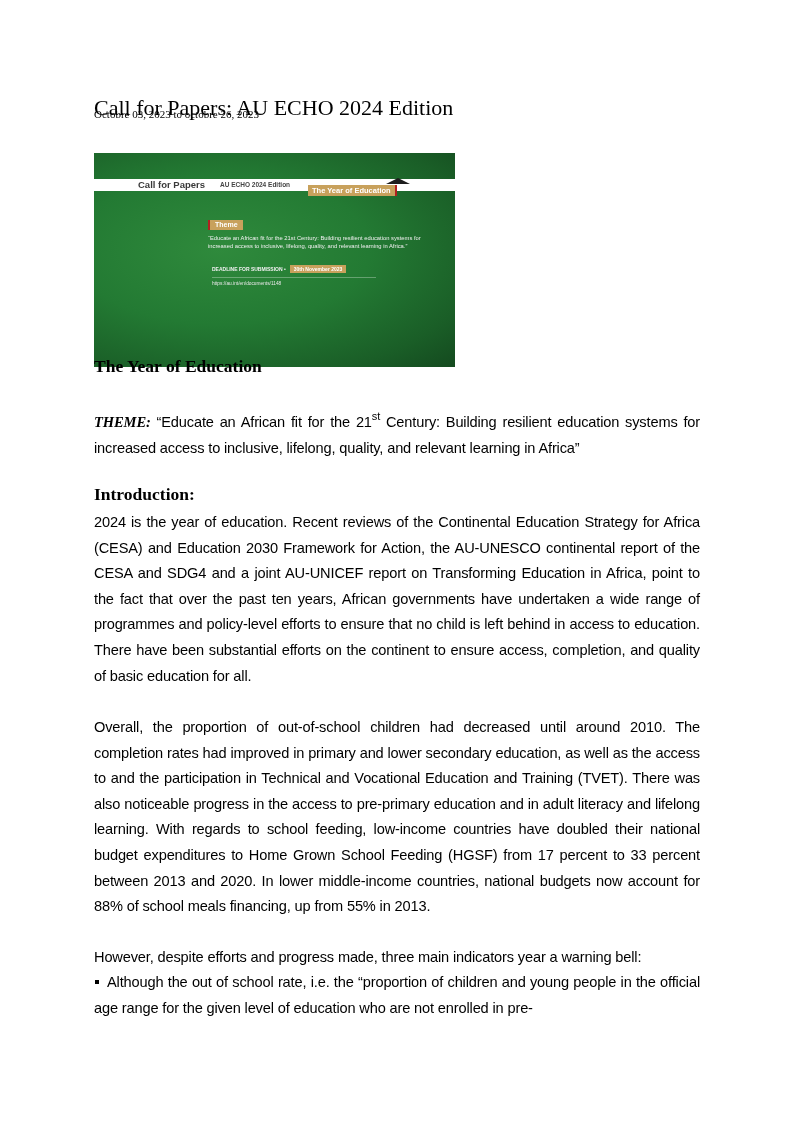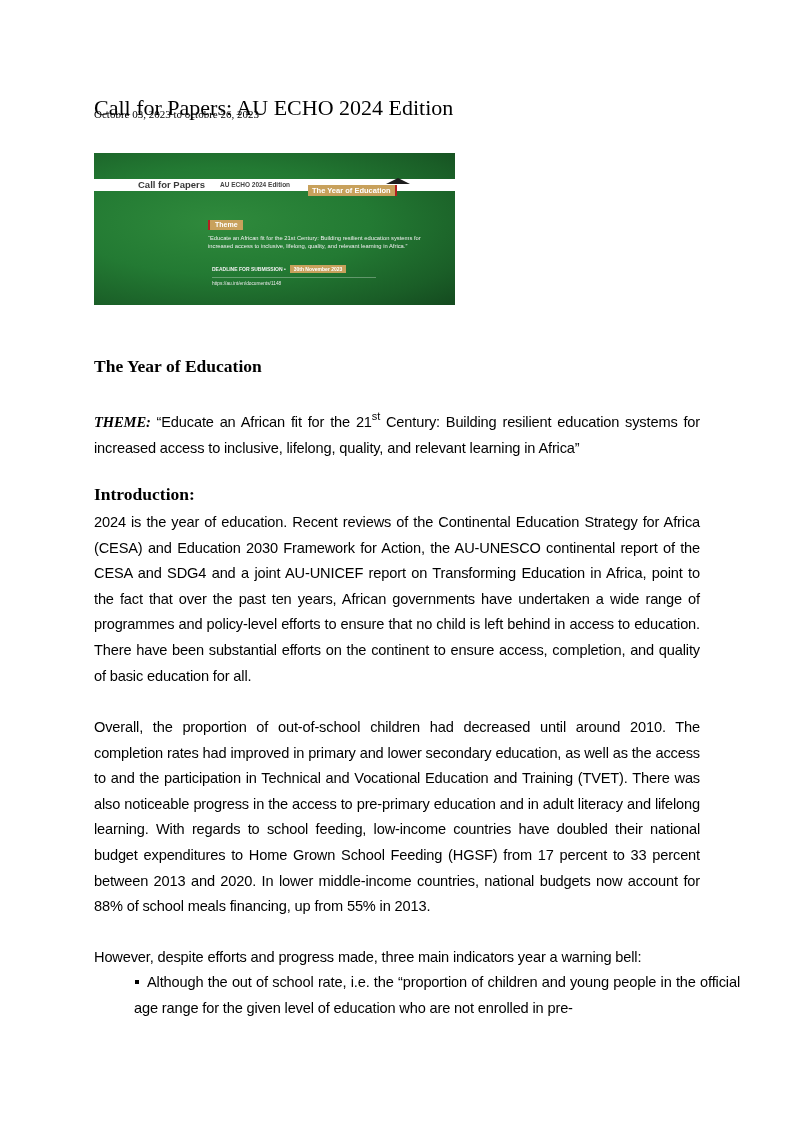--- a/index.html
+++ b/index.html
@@ -7,21 +7,21 @@
     .page-title {
       position: absolute; left: 94px; top: 95px;
       font-family: "Liberation Serif", serif; font-size: 22px; line-height: 26px; white-space: nowrap;
     }
     .date-range {
       position: absolute; left: 94px; top: 106px;
       font-family: "Liberation Serif", serif; font-size: 11px; line-height: 16px; white-space: nowrap;
     }
     
     .banner {
-      position: absolute; left: 94px; top: 153px; width: 361px; height: 152px;
+      position: absolute; left: 94px; top: 153px; width: 361px; height: 214px;
       background: radial-gradient(ellipse at 35% 45%, #2f8a3c 0%, #237a33 45%, #1a5e27 80%, #144a1f 100%);
       overflow: hidden;
     }
     .banner-strip {
       position: absolute; left: 0; top: 26px; width: 361px; height: 12px; background: #ffffff;
     }
     .banner-cfp {
       position: absolute; left: 44px; top: 25px; font-family: "Liberation Sans", sans-serif;
       font-weight: bold; font-size: 9.5px; color: #3a3a3a; white-space: nowrap; line-height: 13px;
     }
@@ -110,13 +110,13 @@
   <div class="banner-url">https://au.int/en/documents/1148</div>
 </div>
 
 <div class="h2" style="top:356px;">The Year of Education</div>
 <div class="para" style="top:381px;margin-top:29px;"><span class="theme-label">THEME:</span><span> “Educate an African fit for the 21</span><sup>st</sup><span> Century: Building resilient education systems for increased access to inclusive, lifelong, quality, and relevant learning in Africa”</span></div>
 
 <div class="h2" style="top:484px;">Introduction:</div>
 <div class="para" style="top:510px;">2024 is the year of education. Recent reviews of the Continental Education Strategy for Africa (CESA) and Education 2030 Framework for Action, the AU-UNESCO continental report of the CESA and SDG4 and a joint AU-UNICEF report on Transforming Education in Africa, point to the fact that over the past ten years, African governments have undertaken a wide range of programmes and policy-level efforts to ensure that no child is left behind in access to education. There have been substantial efforts on the continent to ensure access, completion, and quality of basic education for all.</div>
 <div class="para" style="top:715px;">Overall, the proportion of out-of-school children had decreased until around 2010. The completion rates had improved in primary and lower secondary education, as well as the access to and the participation in Technical and Vocational Education and Training (TVET). There was also noticeable progress in the access to pre-primary education and in adult literacy and lifelong learning. With regards to school feeding, low-income countries have doubled their national budget expenditures to Home Grown School Feeding (HGSF) from 17 percent to 33 percent between 2013 and 2020. In lower middle-income countries, national budgets now account for 88% of school meals financing, up from 55% in 2013.</div>
 <div class="para" style="top:945px;">However, despite efforts and progress made, three main indicators year a warning bell:</div>
-<div class="para" style="top:970px;margin-left:40px;"><span class="bullet"></span><span>Although the out of school rate, i.e. the “proportion of children and young people in the official age range for the given level of education who are not enrolled in pre-</span></div>
+<div class="para" style="top:970px;"><span class="bullet"></span><span>Although the out of school rate, i.e. the “proportion of children and young people in the official age range for the given level of education who are not enrolled in pre-</span></div>
 
 </body></html>

